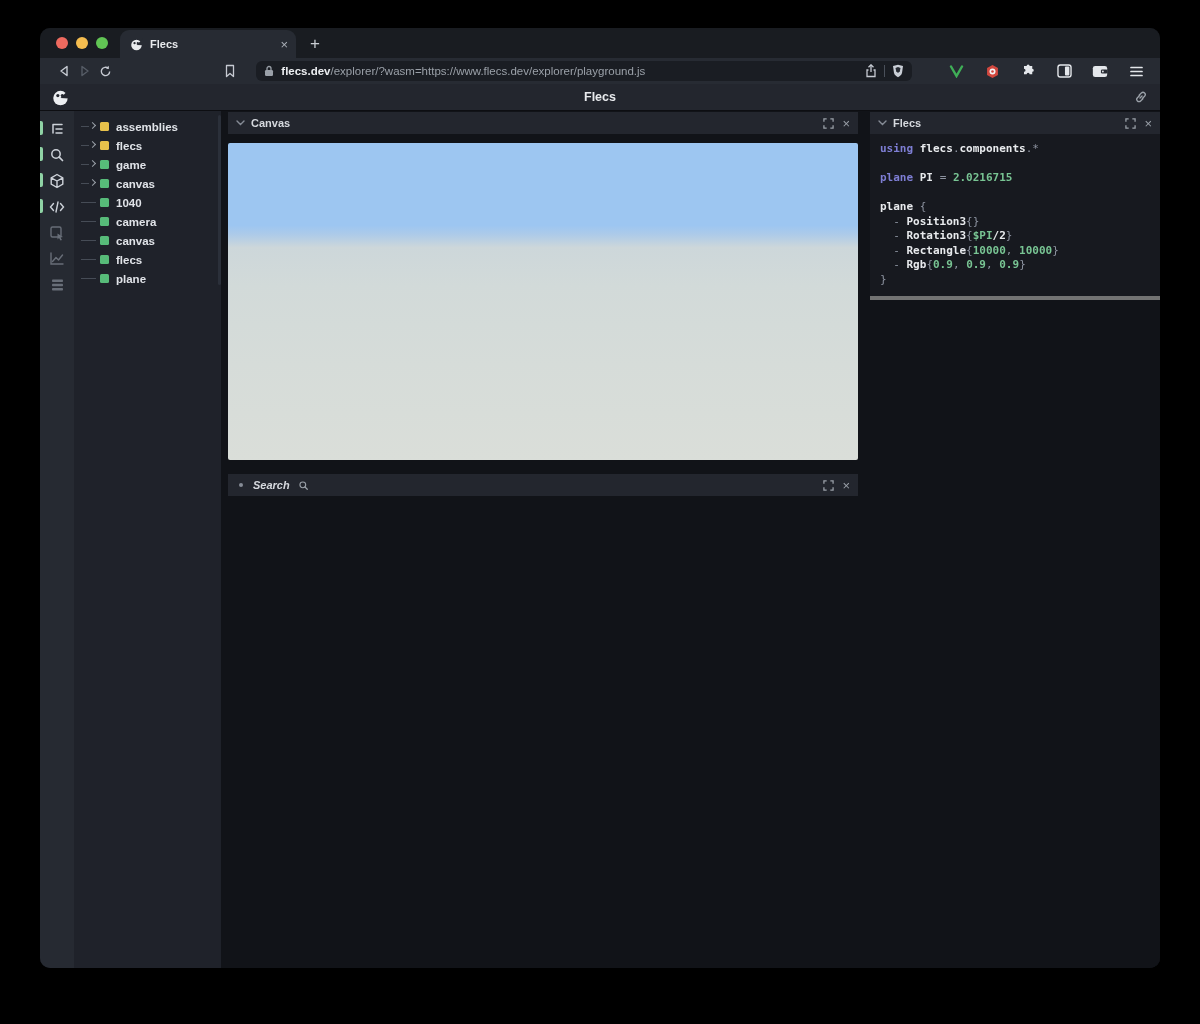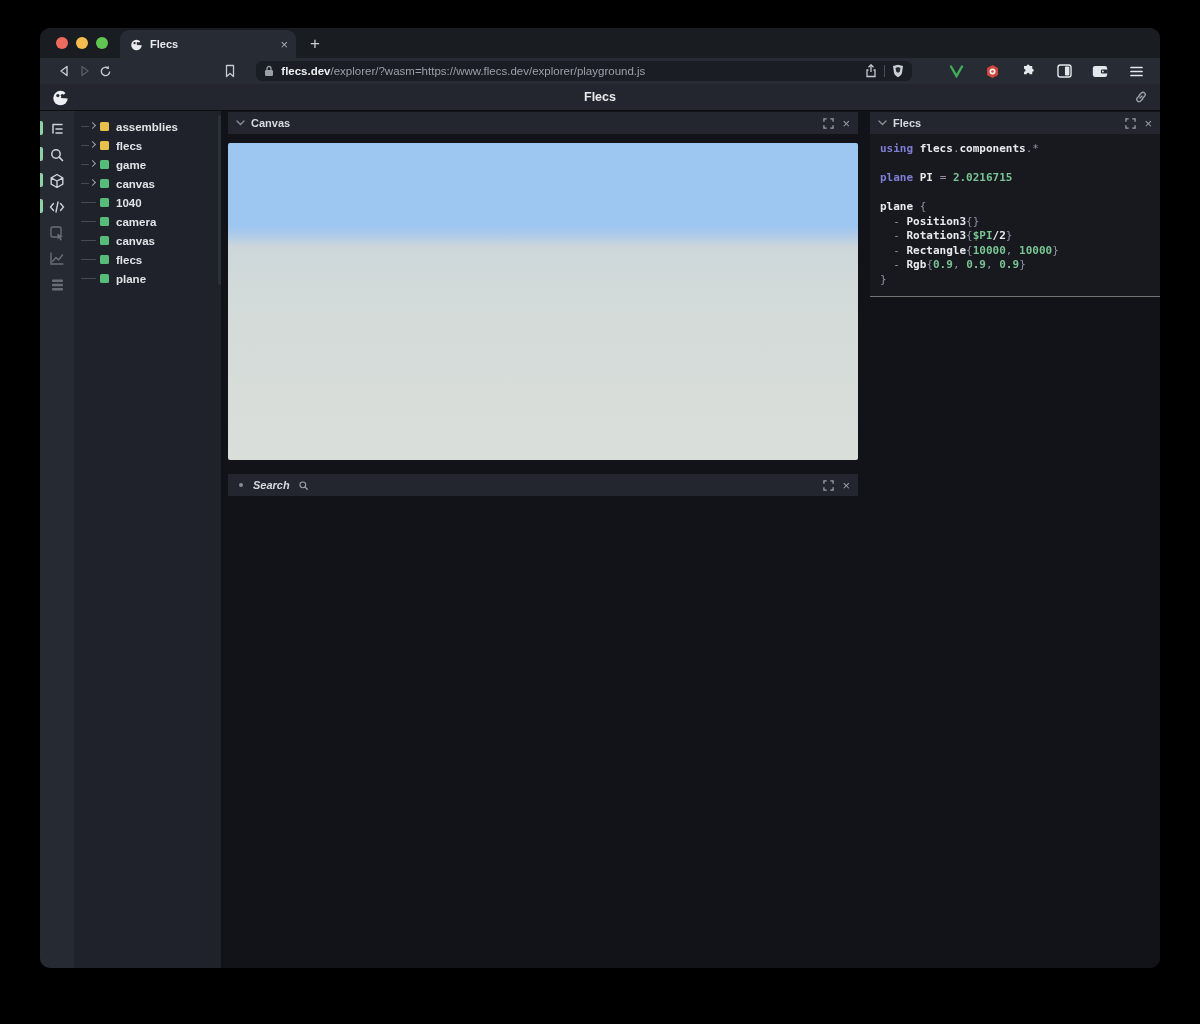--- a/index.html
+++ b/index.html
@@ -78,21 +78,21 @@
   .search-glass { color:#9aa0a8; display:flex; margin-left:2px; flex:1; }
 
   .center-col { position:absolute; left:7px; top:1px; width:630px; }
   .canvas-body { padding:9px 0 14px 0; }
   .scene { height:317px; width:630px; border-radius:2px;
            background:linear-gradient(180deg,
              #9dc6f1 0%, #9dc6f1 26%, #aecbe8 29%, #cdd7da 33%,
              #d2dad9 45%, #d6dcd9 70%, #daded9 100%); }
 
   .editor-panel { position:absolute; right:0; top:1px; width:290px; }
-  .editor-body { background:#17191f; border-bottom:1px solid #737373; padding:8px 10px 9px 10px; }
+  .editor-body { background:#17191f; border-bottom:4px solid #737373; padding:8px 10px 9px 10px; }
   .code-line { font-family:"DejaVu Sans Mono", monospace; font-size:11px; line-height:14.5px;
                white-space:pre; font-weight:700; }
   .tk-kw  { color:#7e7ed4; }
   .tk-id  { color:#e8eaed; }
   .tk-num { color:#78c493; }
   .tk-pu  { color:#8d93a0; font-weight:400; }
 
   svg { display:block; }
 </style>
 </head>

